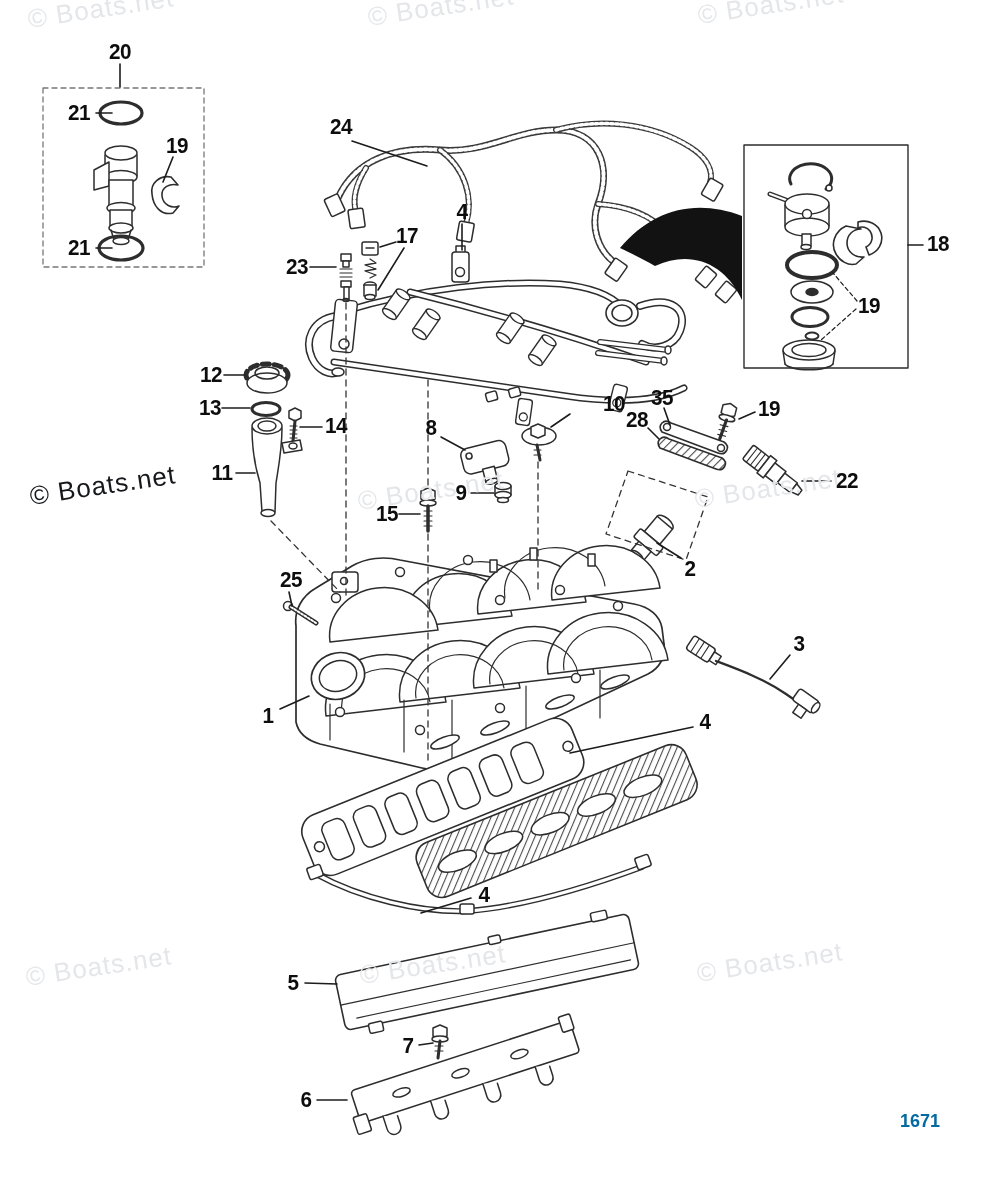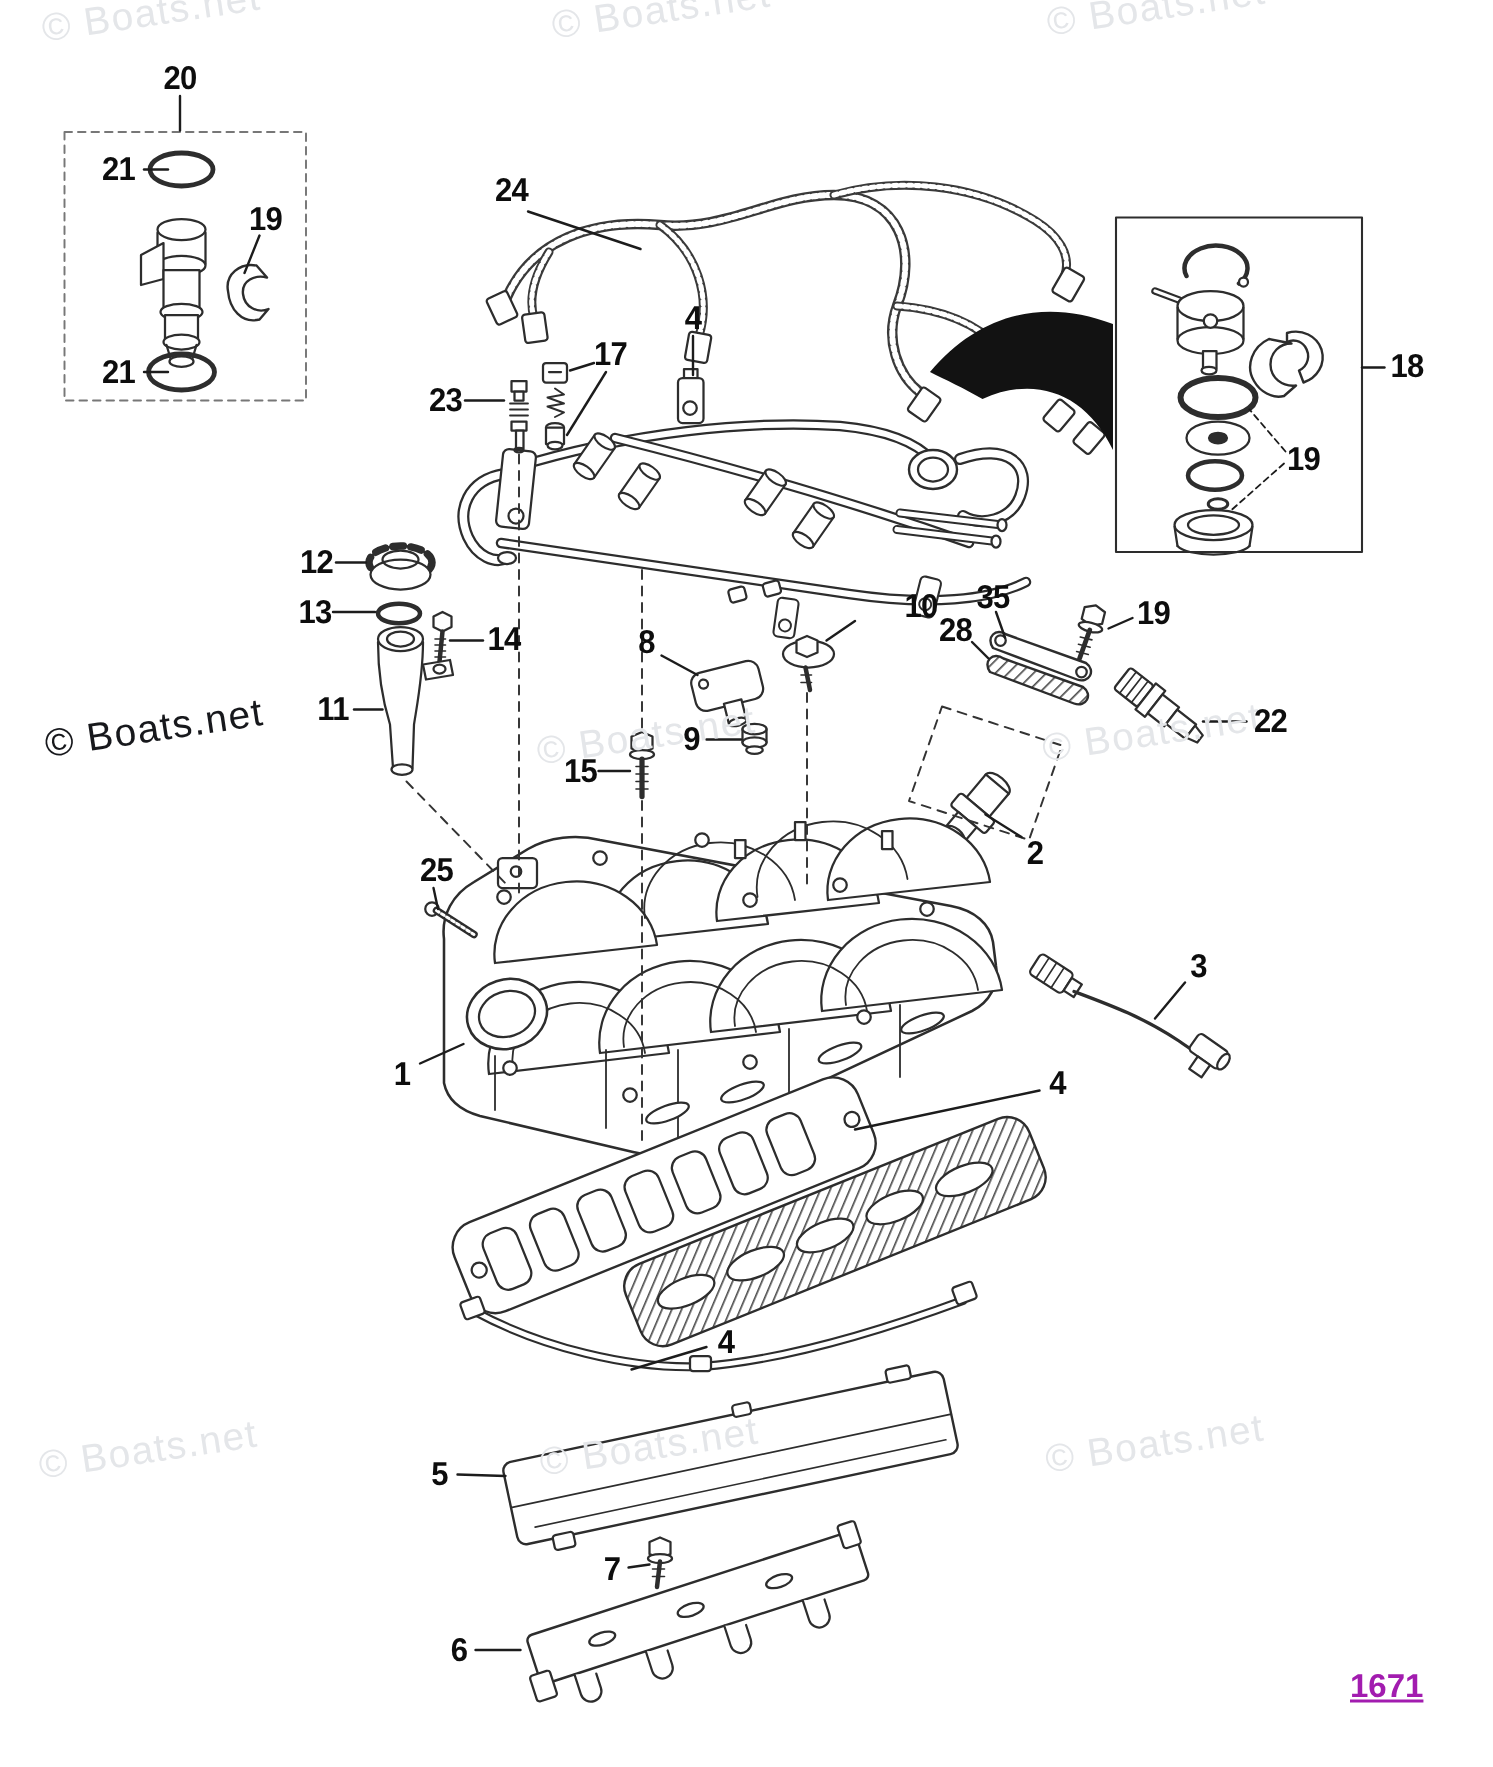--- a/index.html
+++ b/index.html
@@ -4,21 +4,21 @@
 <style>
   html,body{margin:0;padding:0;background:#fff;}
   .stage{position:relative;width:995px;height:1178px;background:#fff;overflow:hidden;
          font-family:"Liberation Sans",sans-serif;}
   .art{position:absolute;left:0;top:0;z-index:1;}
   .wm{position:absolute;z-index:3;font-size:26px;letter-spacing:1px;color:#e4e6e9;
       transform:rotate(-8.5deg);transform-origin:0 50%;white-space:nowrap;user-select:none;}
   .wm.dark{color:#17181c;}
   .callout{position:absolute;z-index:4;font-weight:700;font-size:22px;color:#0d0d0d;
            transform:translate(-50%,-50%) scaleX(.94);letter-spacing:-.5px;white-space:nowrap;}
-  .pageno{position:absolute;left:900px;top:1111px;z-index:4;font-weight:700;font-size:22px;color:#a21caf;text-decoration:underline;}
+  .pageno{position:absolute;left:900px;top:1111px;z-index:4;font-weight:700;font-size:18px;color:#0369a1;}
 </style>
 </head>
 <body>
 
 <div class="stage">
 
   <svg class="art" width="995" height="1178" viewBox="0 0 995 1178">
     <defs>
       <pattern id="hatch" width="6" height="6" patternUnits="userSpaceOnUse" patternTransform="rotate(45)">
         <line x1="0" y1="0" x2="0" y2="6" stroke="#4c4c4c" stroke-width="2.2"></line>

